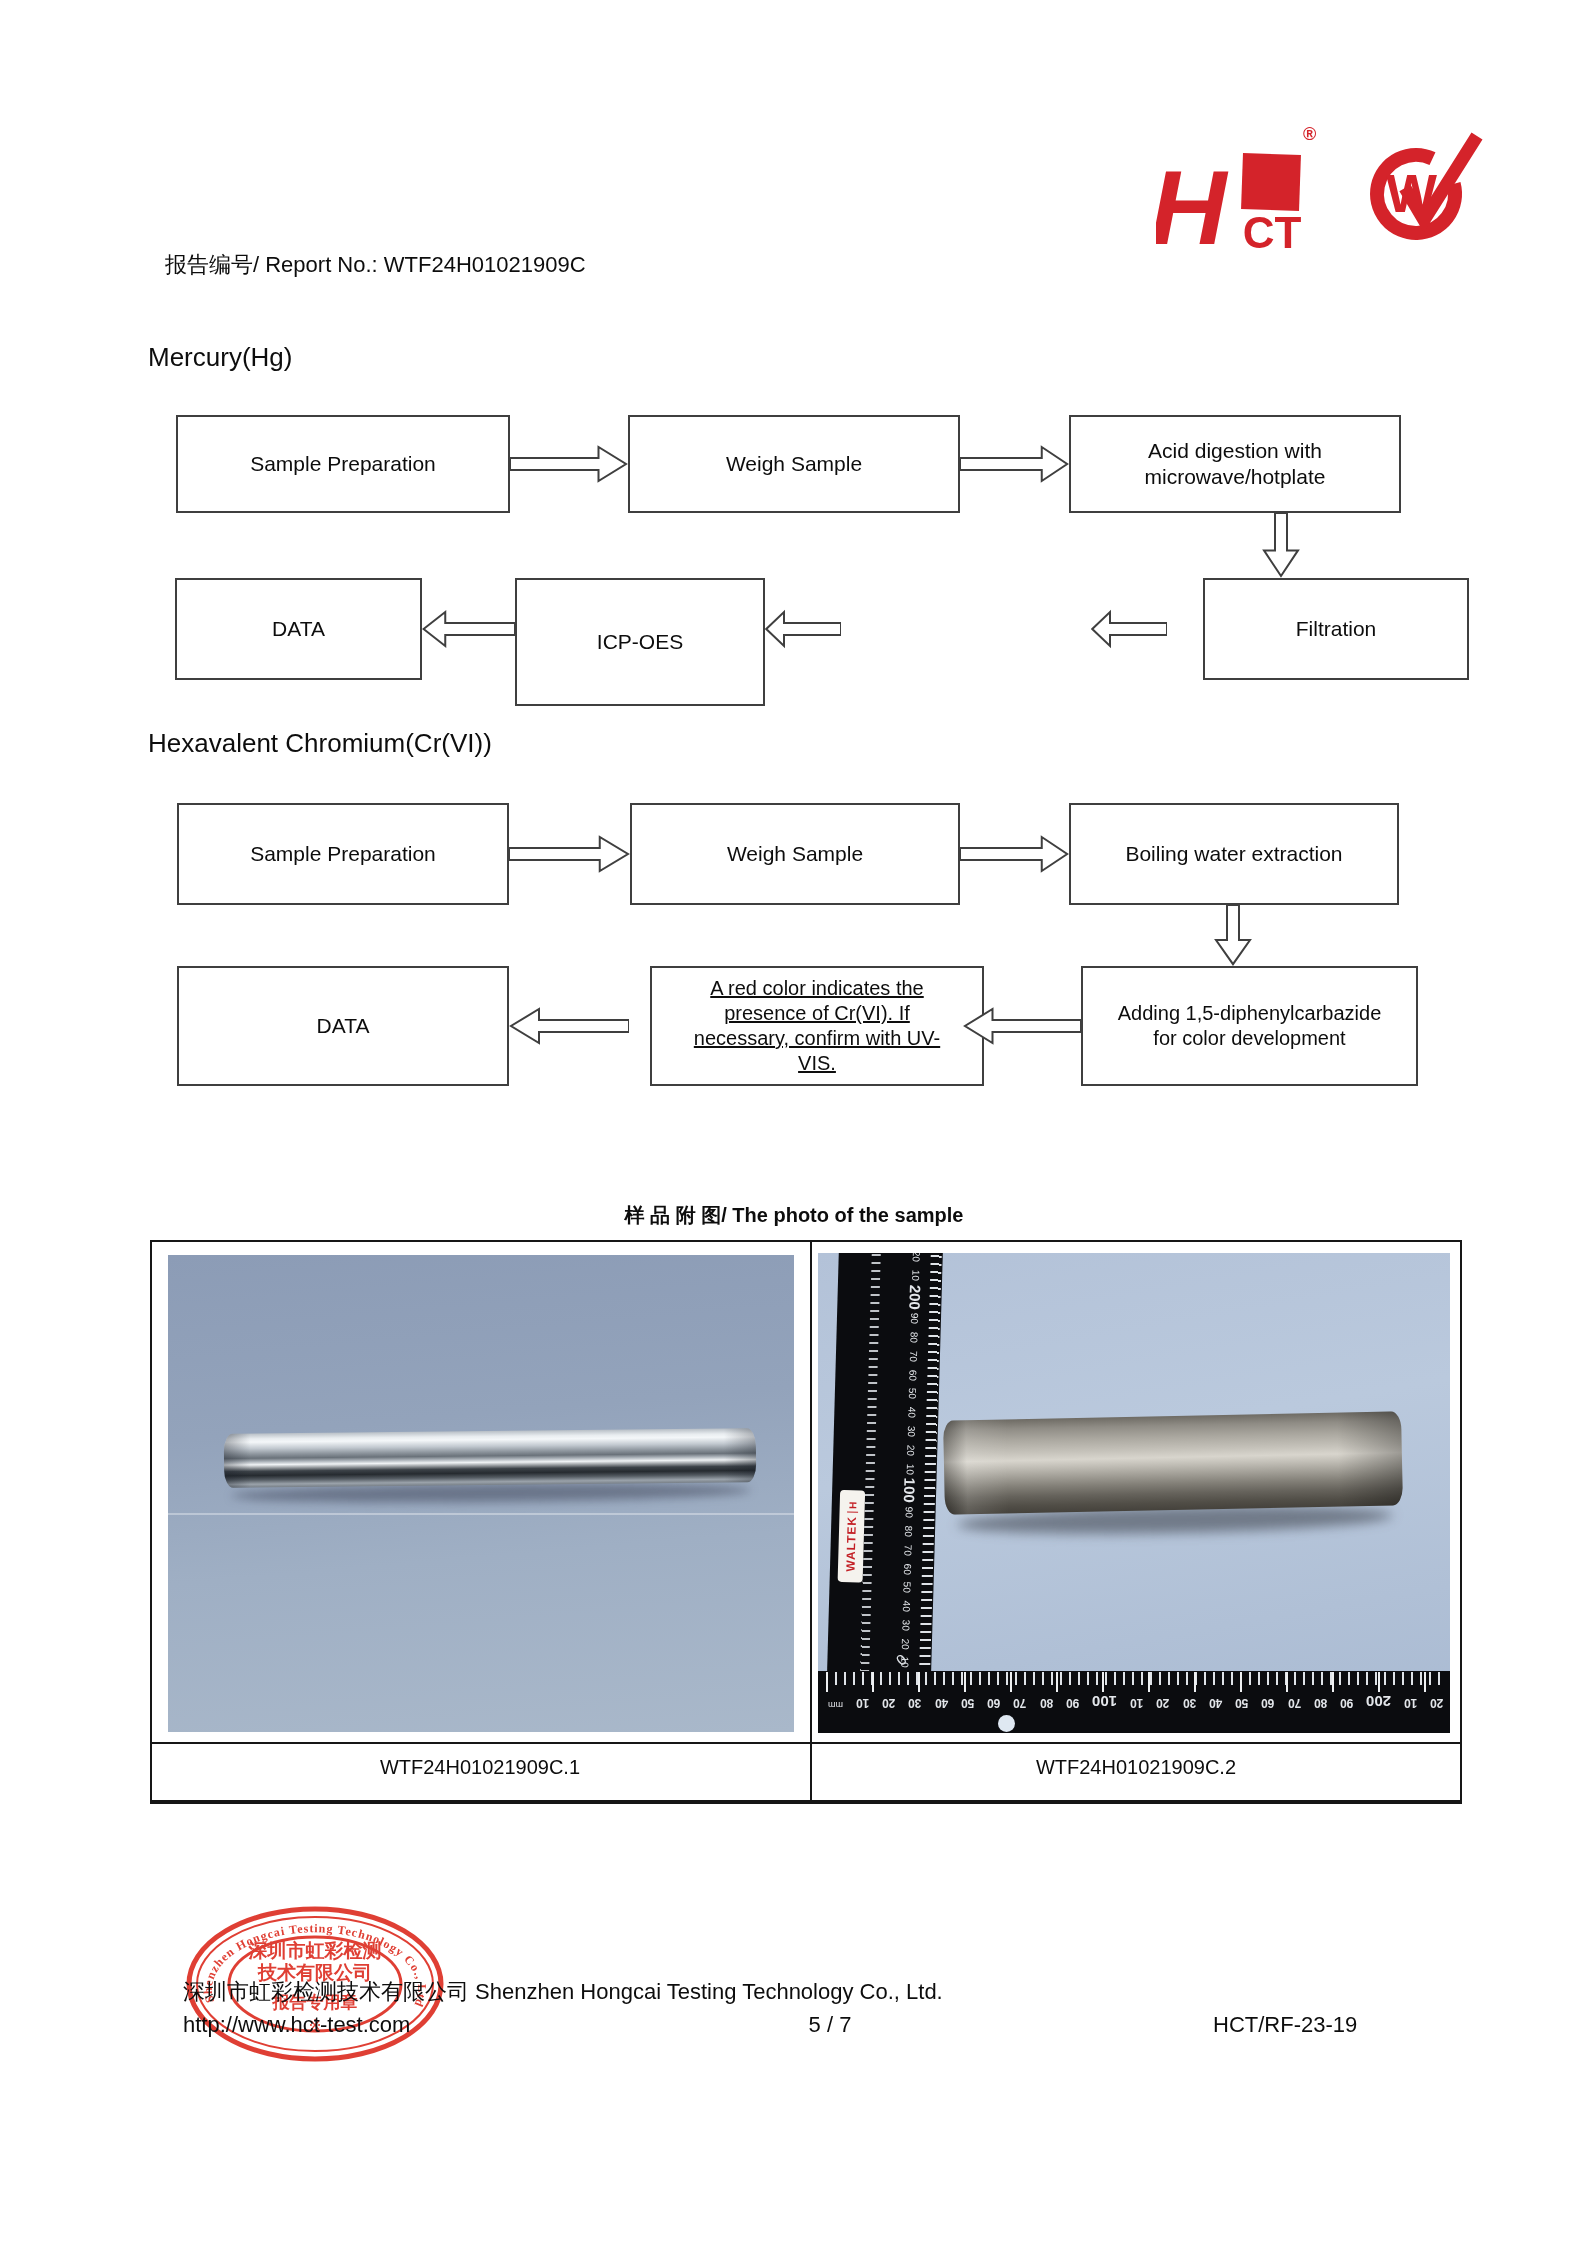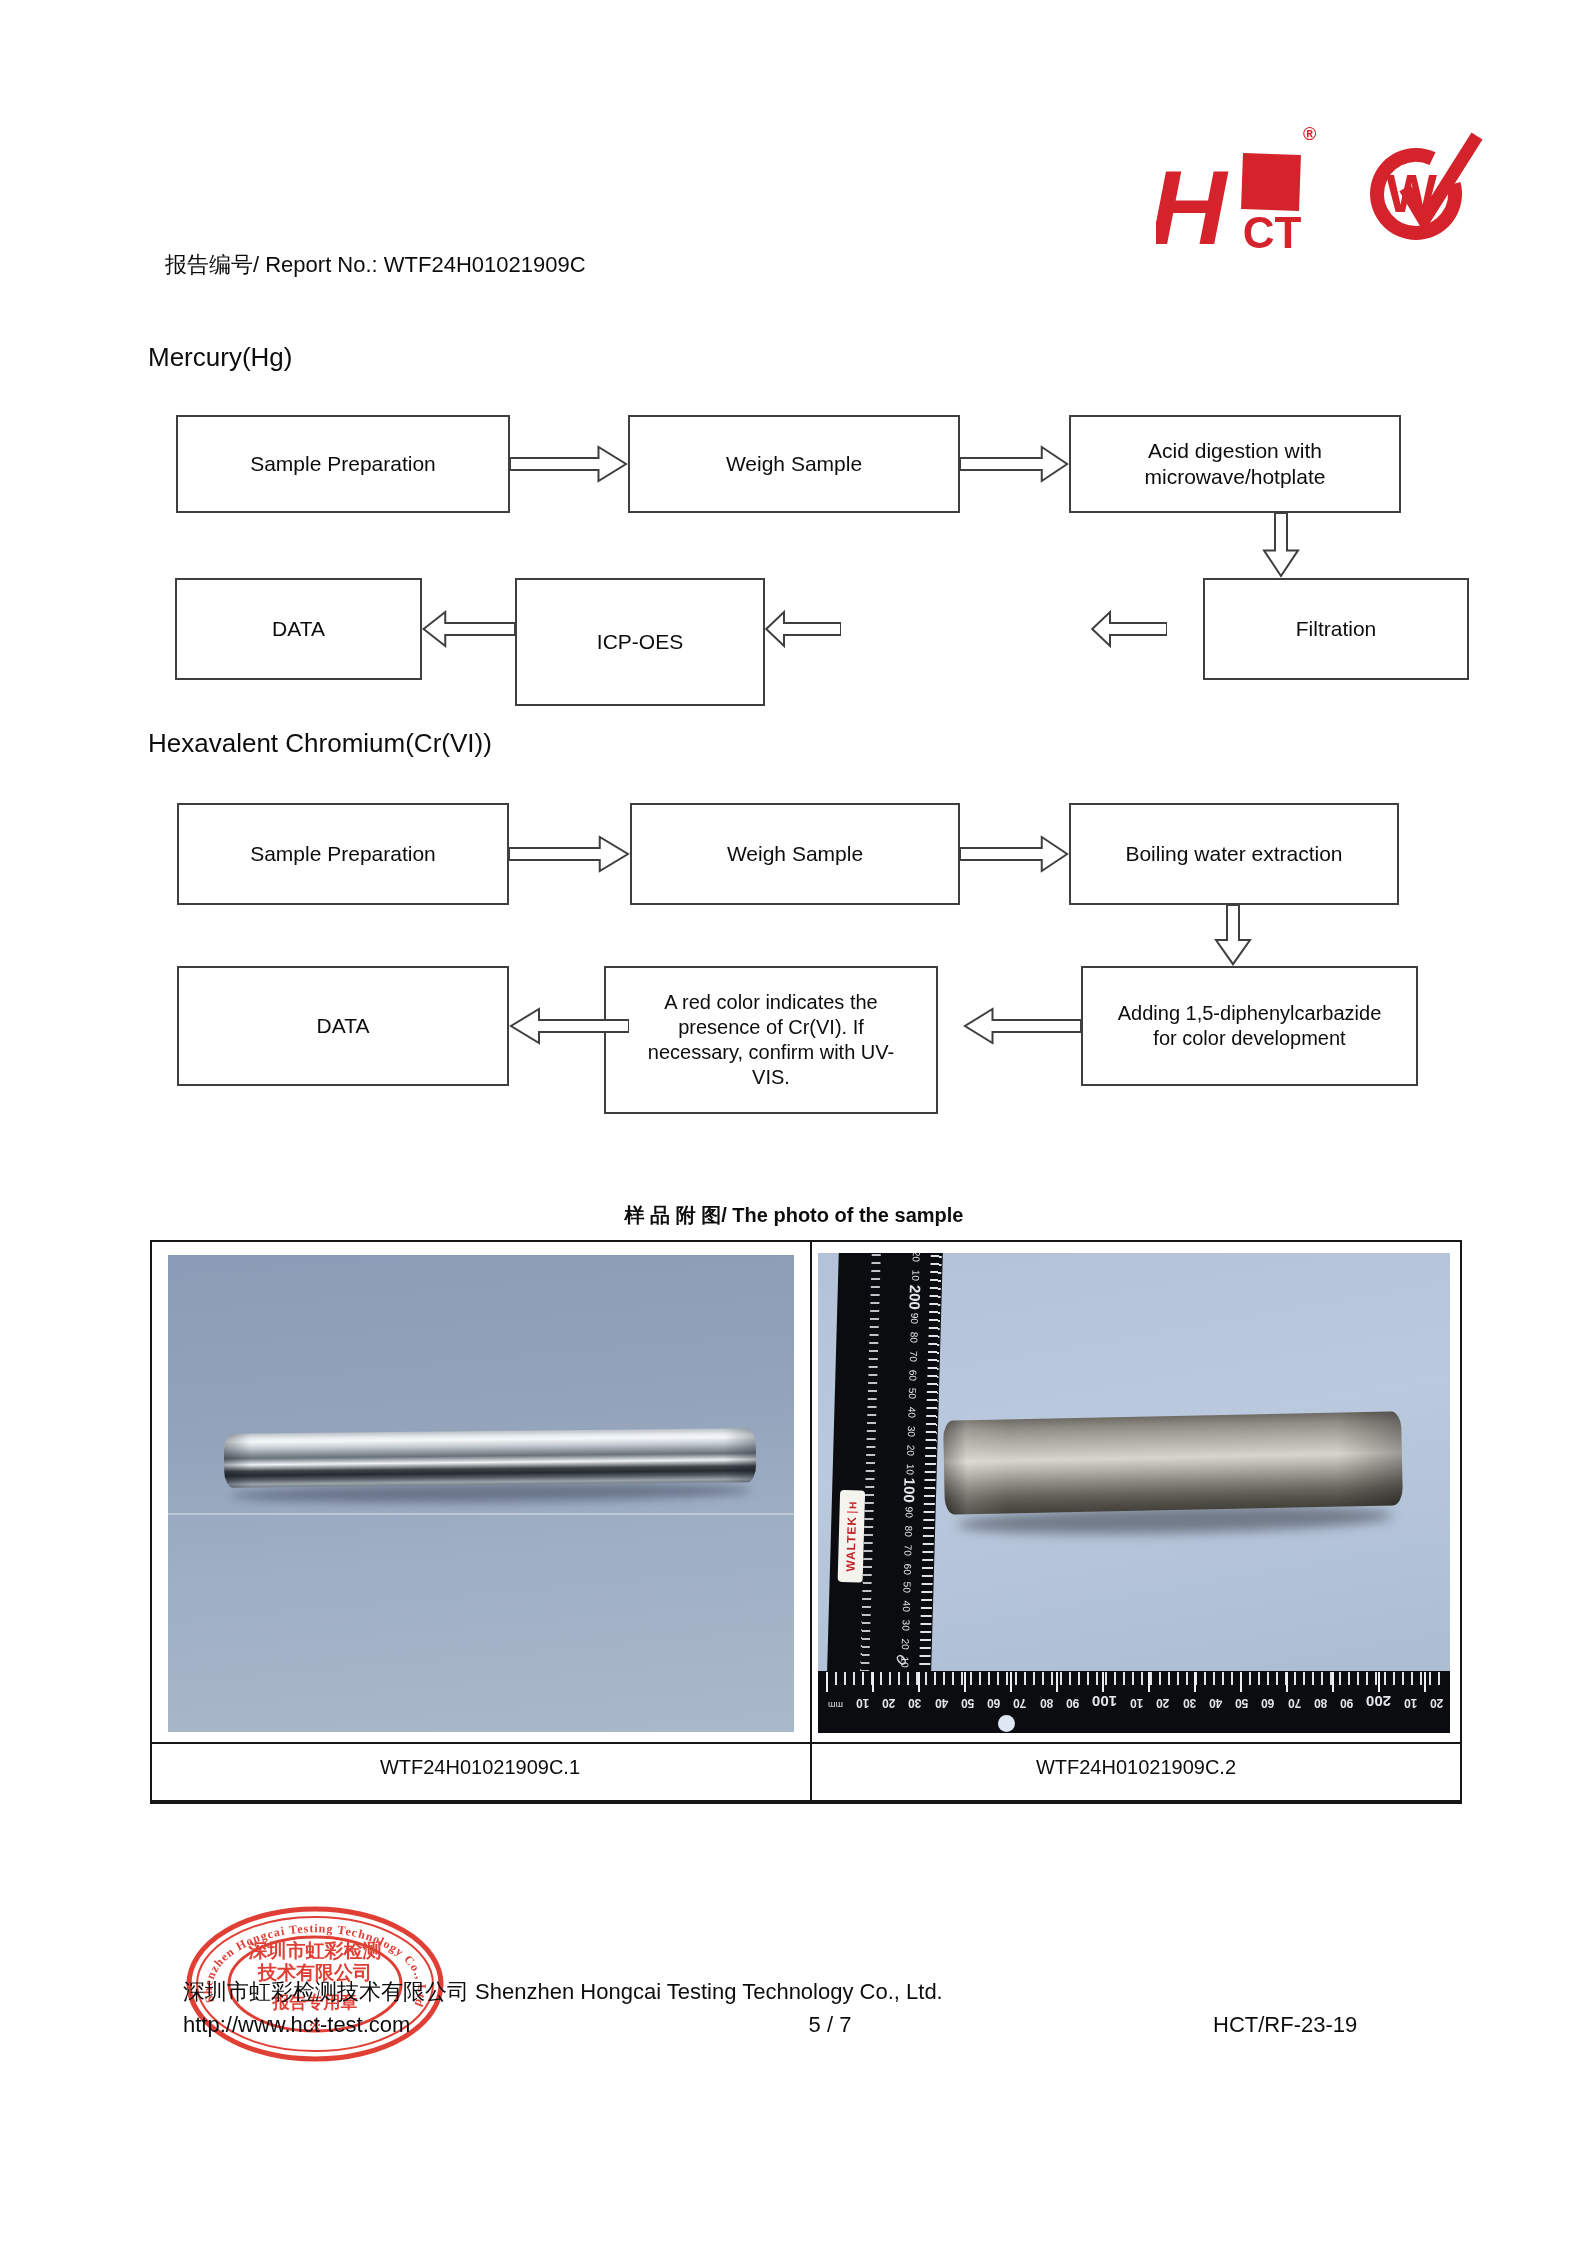--- a/index.html
+++ b/index.html
@@ -177,21 +177,21 @@
         <polygon points="0,14 90,14 90,3 118,20 90,37 90,26 0,26" fill="#fff" stroke="#3f3f3f" stroke-width="2" vector-effect="non-scaling-stroke"></polygon>
       </svg>
   </div>
   <div class="ar" style="left:1213px;top:905px;width:40px;height:61px;">
     <svg viewBox="0 0 40 66" preserveAspectRatio="none">
         <polygon points="14,0 14,38 3,38 20,64 37,38 26,38 26,0" fill="#fff" stroke="#3f3f3f" stroke-width="2" vector-effect="non-scaling-stroke"></polygon>
       </svg>
   </div>
 
   <div class="fbox" style="left:177px;top:966px;width:332px;height:120px;">DATA</div>
-  <div class="fbox" style="left:604px;top:966px;width:334px;height:148px;font-size:20px;padding:0 26px;">A red color indicates the presence of Cr(VI). If necessary, confirm with UV-VIS.</div>
+  <div class="fbox" style="left:650px;top:966px;width:334px;height:120px;font-size:20px;padding:0 26px;text-decoration:underline;">A red color indicates the presence of Cr(VI). If necessary, confirm with UV-VIS.</div>
   <div class="fbox" style="left:1081px;top:966px;width:337px;height:120px;font-size:20px;padding:0 30px;">Adding 1,5-diphenylcarbazide for color development</div>
 
   <div class="ar" style="left:509px;top:1006px;width:120px;height:40px;">
     <svg viewBox="0 0 120 40" preserveAspectRatio="none">
         <polygon points="120,14 30,14 30,3 2,20 30,37 30,26 120,26" fill="#fff" stroke="#3f3f3f" stroke-width="2" vector-effect="non-scaling-stroke"></polygon>
       </svg>
   </div>
   <div class="ar" style="left:963px;top:1006px;width:118px;height:40px;">
     <svg viewBox="0 0 120 40" preserveAspectRatio="none">
         <polygon points="120,14 30,14 30,3 2,20 30,37 30,26 120,26" fill="#fff" stroke="#3f3f3f" stroke-width="2" vector-effect="non-scaling-stroke"></polygon>

